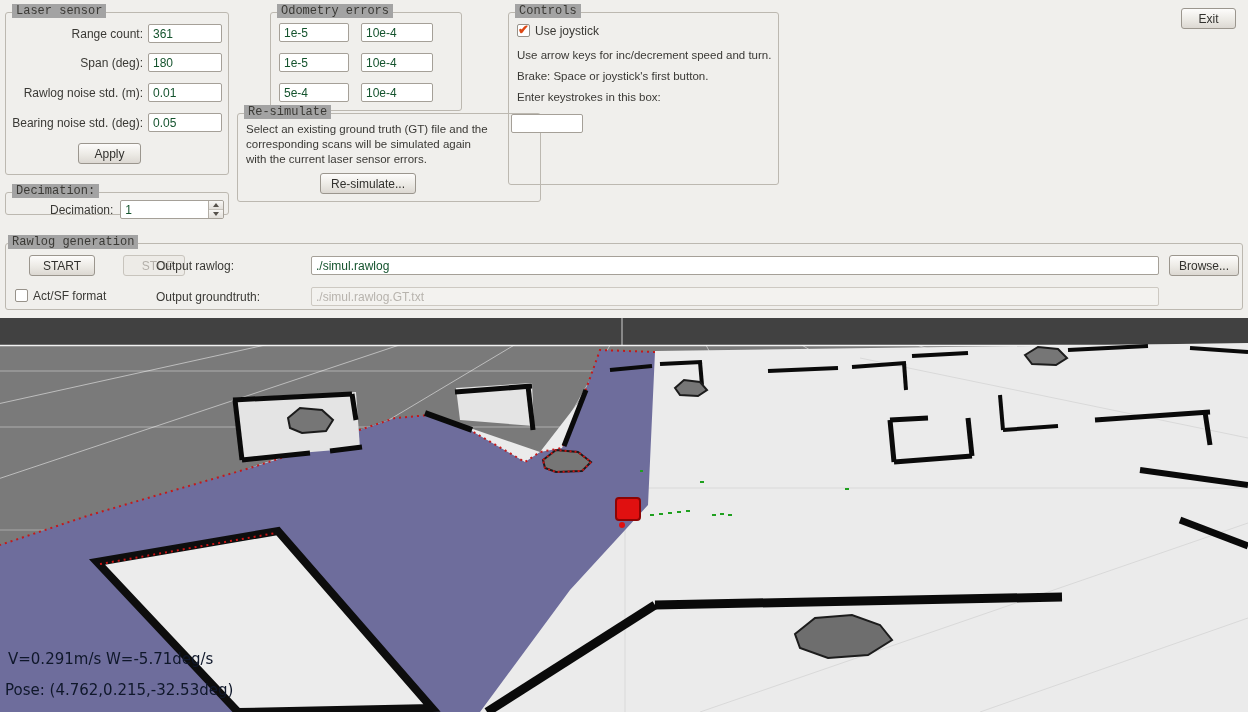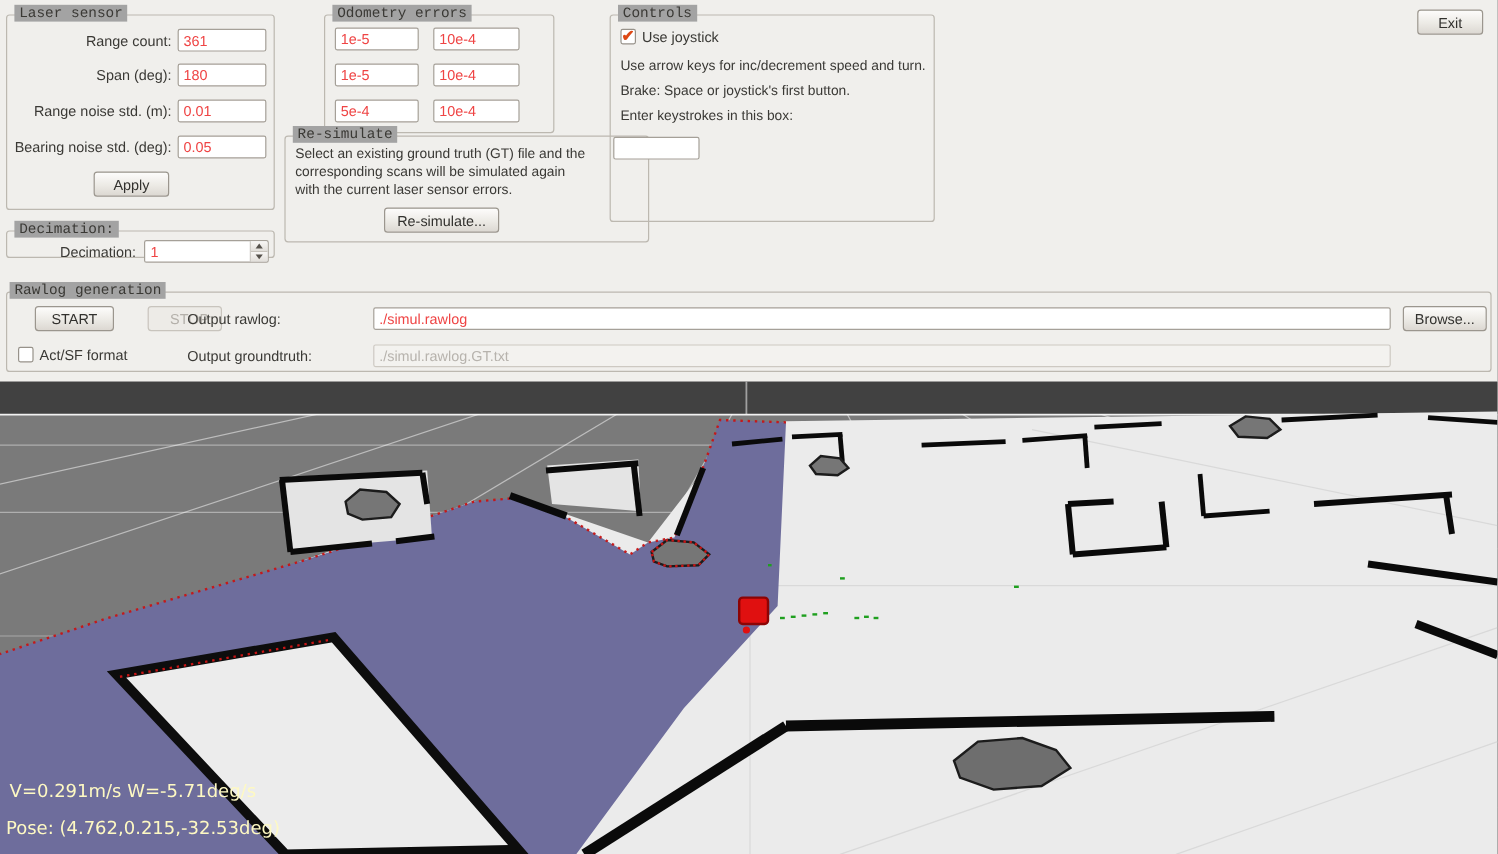--- a/index.html
+++ b/index.html
@@ -6,21 +6,21 @@
   html,body { margin:0; padding:0; }
   body {
     width:1248px; height:712px; position:relative; overflow:hidden;
     background:#f0efec; font-family:"Liberation Sans", sans-serif;
     font-size:12px; color:#3a3935;
   }
   .groupbox { position:absolute; border:1px solid #bcb8b0; border-radius:3px; }
   .gb-title { position:absolute; top:-9px; left:6px; background:#a3a3a3; padding:0 4px; white-space:nowrap;font-family:Liberation Mono, monospace; }
   .txt {
     background:#ffffff; border:1px solid #a5a098; border-radius:2px;
-    height:19px; font:12px "Liberation Sans", sans-serif; color:#ef4444;
+    height:19px; font:12px "Liberation Sans", sans-serif; color:#14532d;
     padding:0 4px; outline:none;
   }
   .txt:disabled, .txt.disabled { background:#f3f2ef; color:#b7b3ad; border-color:#cdc9c2; }
   .btn {
     position:absolute; display:inline-flex; align-items:center; justify-content:center;
     background:linear-gradient(#fdfcfb, #eceae5 55%, #dcd8d2);
     border:1px solid #9b968e; border-radius:3px; height:21px;
     font:12px "Liberation Sans", sans-serif; color:#32312e; padding:0 8px; cursor:pointer;
     white-space:nowrap;
   }
@@ -39,38 +39,38 @@
   .small { font-size:11.5px; white-space:nowrap; }
   .spinner { position:relative; display:inline-block; }
   .spin-btns { position:absolute; right:1px; top:1px; bottom:1px; width:15px; border-left:1px solid #b3aea6; display:flex; flex-direction:column; overflow:hidden; border-radius:0 2px 2px 0; }
   .spin-b { flex:1; display:flex; align-items:center; justify-content:center; background:linear-gradient(#f8f7f5,#e2dfda); cursor:pointer; }
   .spin-b + .spin-b { border-top:1px solid #c7c3bc; }
   .arr-up { width:0; height:0; border-left:3px solid transparent; border-right:3px solid transparent; border-bottom:4px solid #55514b; }
   .arr-down { width:0; height:0; border-left:3px solid transparent; border-right:3px solid transparent; border-top:4px solid #55514b; }
   .rlabel { position:absolute; left:150px; width:150px; text-align:left; white-space:nowrap; }
   .viewport { position:absolute; left:0; top:318px; width:1248px; height:394px; background:#7a7a7a; }
   .viewport svg { display:block; }
-  .hud { position:absolute; color:#fef9c3; font:15px "DejaVu Sans", sans-serif; white-space:nowrap; }
+  .hud { position:absolute; color:#0f172a; font:15px "DejaVu Sans", sans-serif; white-space:nowrap; }
   .desc { color:#3a3935; }
 </style>
 </head>
 <body>
 
 <div class="groupbox" style="left:5px;top:12px;width:224px;height:163px">
   <span class="gb-title">Laser sensor</span>
   <div class="lrow" style="top:10px">
     <span>Range count:</span>
     <input class="txt" style="width: 74px;" value="361">
   </div>
   <div class="lrow" style="top:39px">
     <span>Span (deg):</span>
     <input class="txt" style="width: 74px;" value="180">
   </div>
   <div class="lrow" style="top:69px">
-    <span>Range noise std. (m):</span>
+    <span>Rawlog noise std. (m):</span>
     <input class="txt" style="width: 74px;" value="0.01">
   </div>
   <div class="lrow" style="top:99px">
     <span>Bearing noise std. (deg):</span>
     <input class="txt" style="width: 74px;" value="0.05">
   </div>
   <button class="btn" style="left:72px;top:130px;width:63px">Apply</button>
 </div>
 
 <div class="groupbox" style="left:5px;top:192px;width:224px;height:23px">

